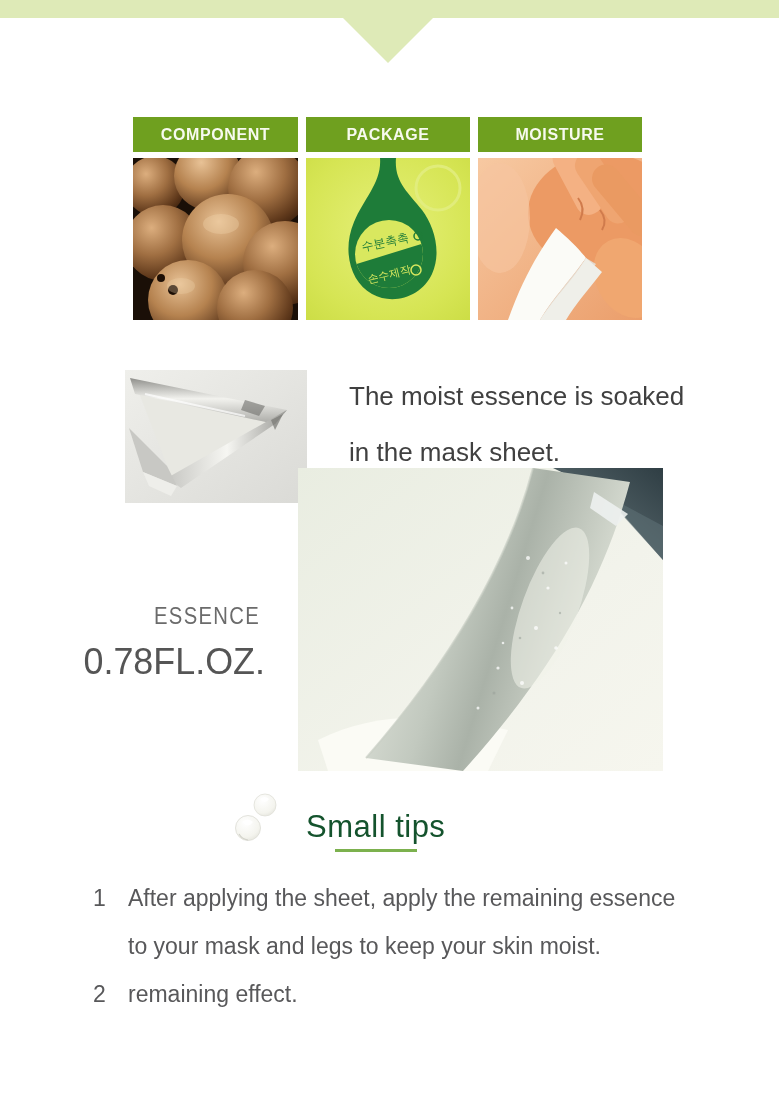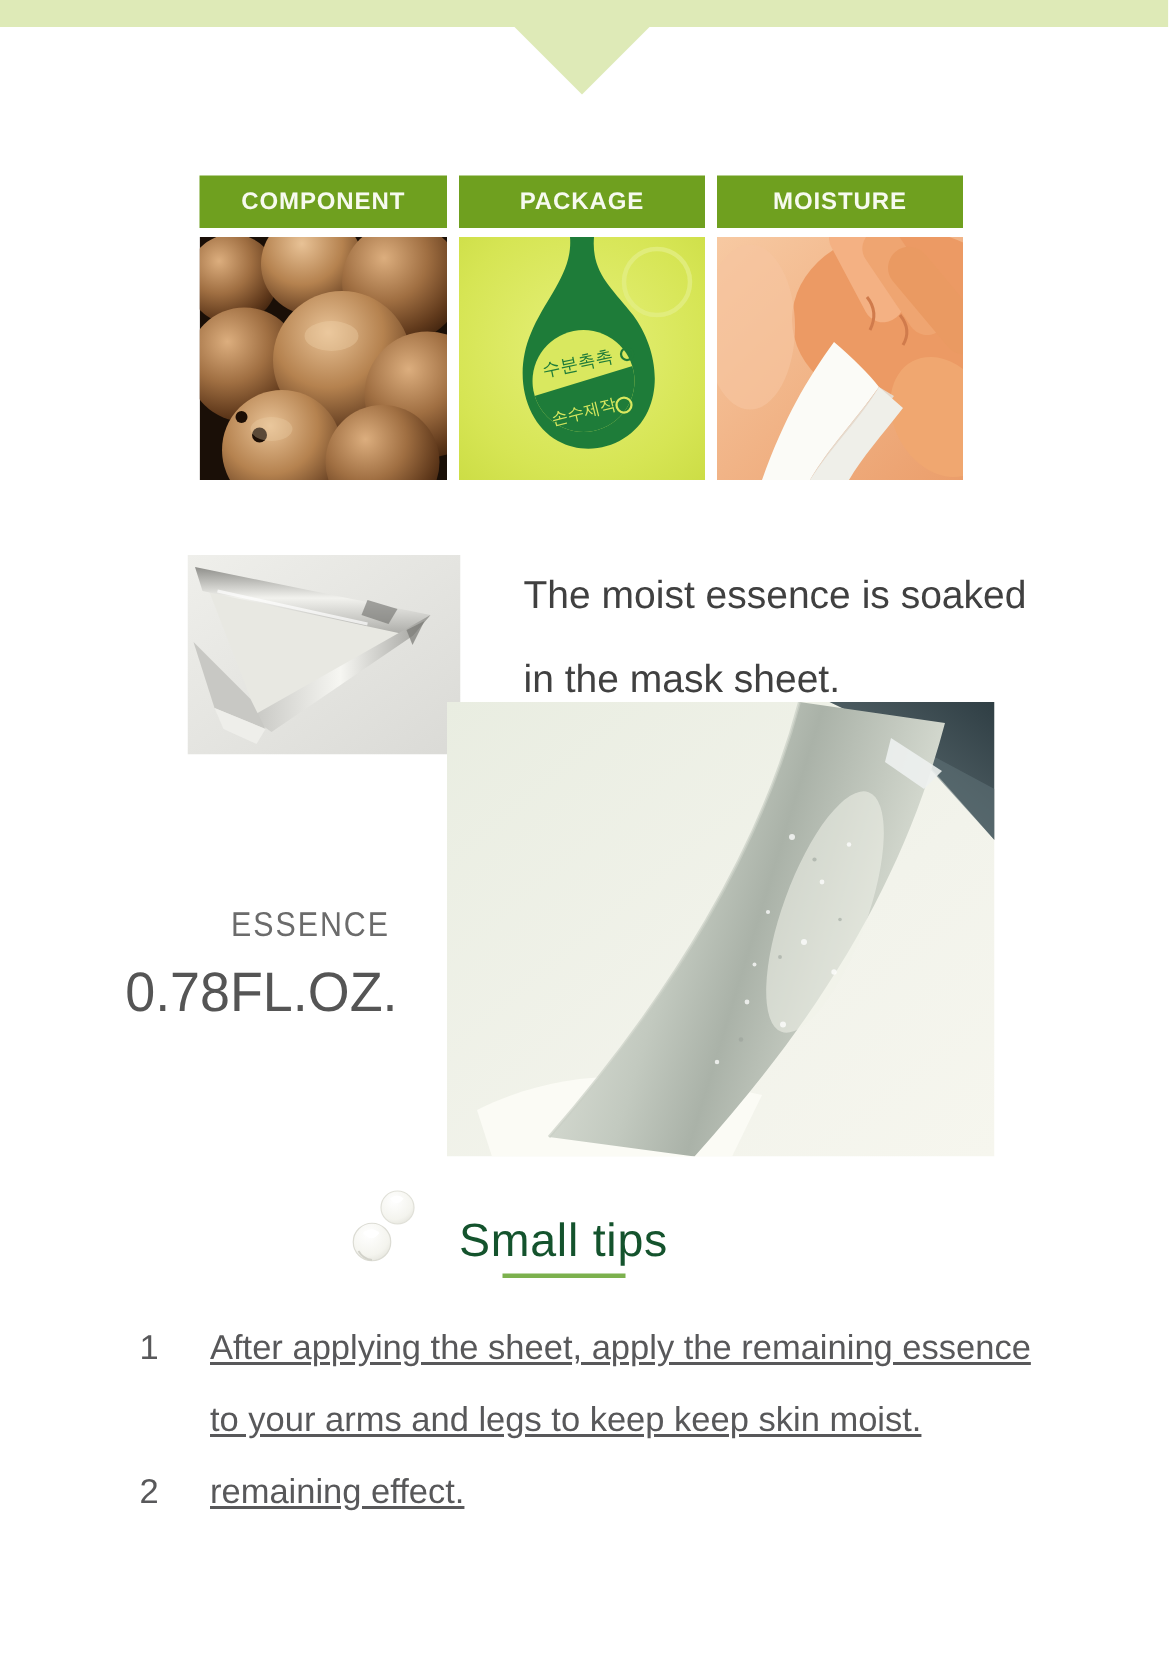--- a/index.html
+++ b/index.html
@@ -43,21 +43,21 @@
     color:#555555; transform:scaleX(0.97); transform-origin:100% 50%;
   }
 
   
   .tips-droplets { left:234px; top:792px; width:48px; height:52px; }
   .tips-title { left:306px; top:809px; font-size:31px; color:#14532d; letter-spacing:0.5px; }
   .tips-underline { left:335px; top:849px; width:82px; height:3px; background:#7cb14e; }
 
   .tip { left:88px; width:660px; color:#58585a; font-size:23px; }
   .tip-num { position:absolute; left:5px; top:0; line-height:48px; }
-  .tip-lines { margin-left:52px; line-height:48px;text-decoration:underline; }
+  .tip-lines { margin-left:40px; line-height:48px; }
 </style>
 </head>
 <body>
 
 <div class="canvas">
 
   <div class="abs top-band"></div>
   <div class="abs top-arrow"></div>
 
   <div class="abs col-header" style="left:133px; width:165px;">
@@ -252,21 +252,21 @@
       <path d="M5,42 a12 12 0 0 0 9,6" stroke="#d2d2ca" stroke-width="1.2" fill="none"></path>
     </svg>
   </div>
   <div class="abs tips-title">Small tips</div>
   <div class="abs tips-underline"></div>
 
   <div class="abs tip" style="top:874px;">
     <div class="tip-num">1</div>
     <div class="tip-lines">
       <div>After applying the sheet, apply the remaining essence</div>
-      <div>to your arms and legs to keep keep skin moist.</div>
+      <div>to your mask and legs to keep your skin moist.</div>
     </div>
   </div>
 
   <div class="abs tip" style="top:970px;">
     <div class="tip-num">2</div>
     <div class="tip-lines">
       <div>remaining effect.</div>
     </div>
   </div>
 

